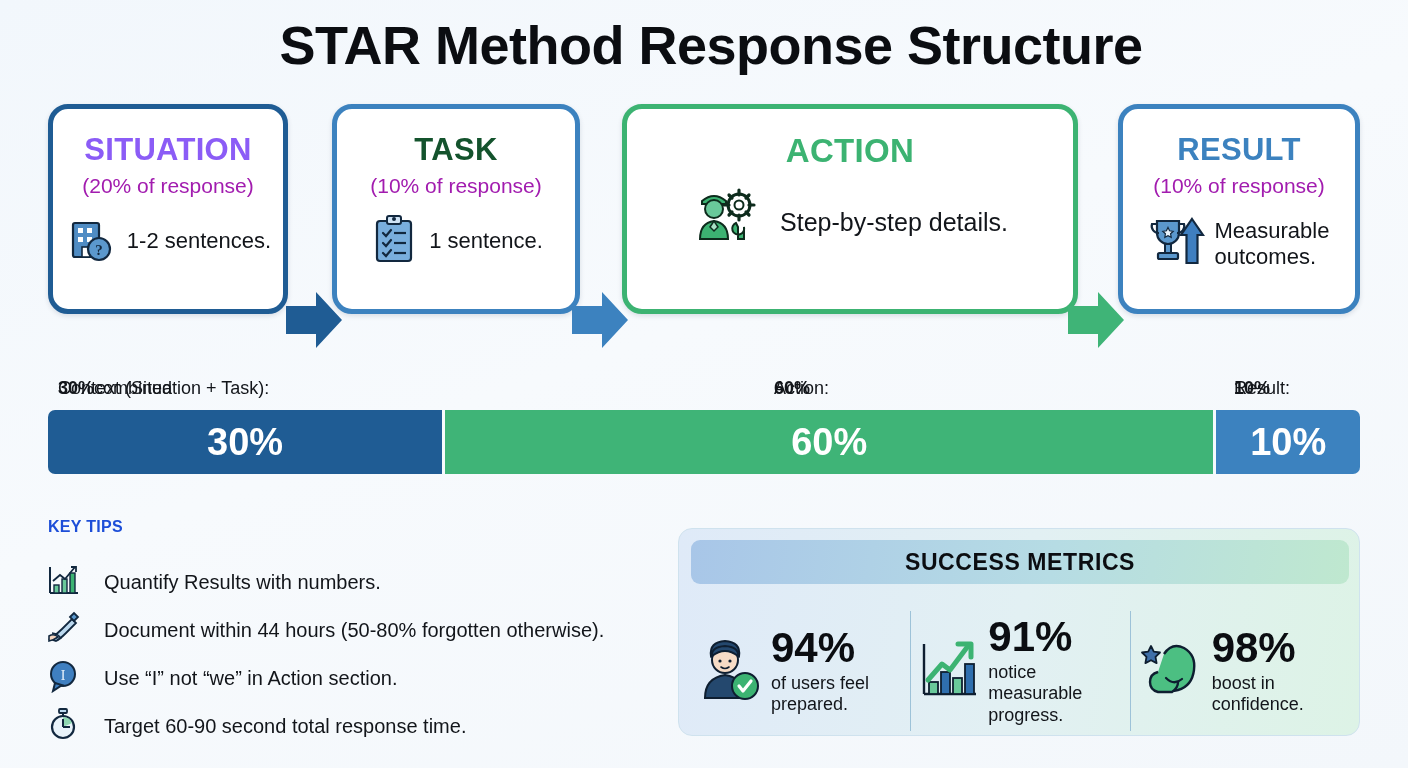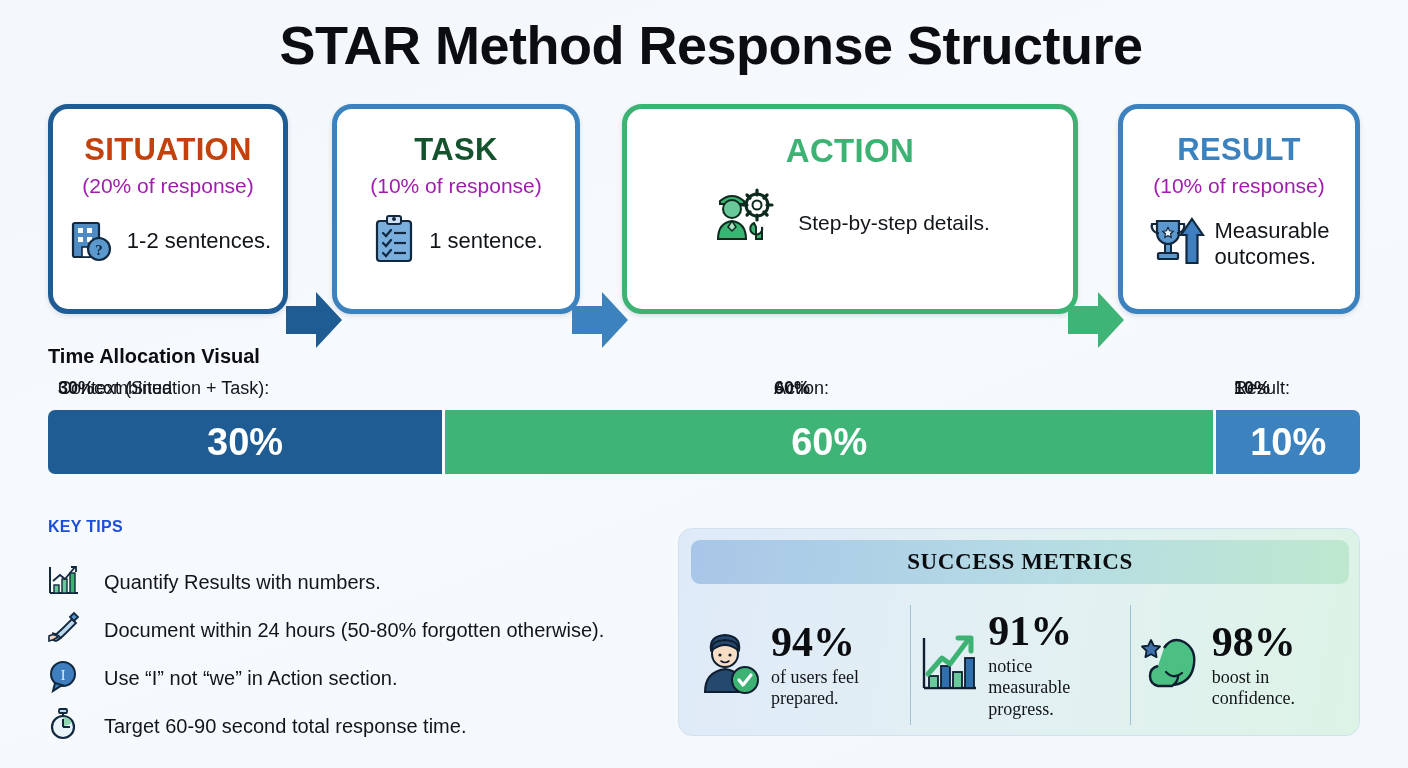--- a/index.html
+++ b/index.html
@@ -24,30 +24,30 @@
     background:#ffffff;border-radius:20px;border:5px solid #2e79b5;
     box-shadow:0 2px 5px rgba(20,40,70,.13);
     display:flex;flex-direction:column;align-items:center;
   }
   .card.c1{left:48px;width:240px;border-color:#1f5c94;}
   .card.c2{left:332px;width:248px;border-color:#3c82bf;}
   .card.c3{left:622px;width:456px;border-color:#3cb372;}
   .card.c4{left:1118px;width:242px;border-color:#3c82bf;}
 
   .card-title{font-size:31px;font-weight:bold;line-height:1;margin-top:25px;letter-spacing:.3px;}
-  .c1 .card-title,.c4 .card-title{color:#c2410c;}
+  .c1 .card-title,.c4 .card-title{color:#8b5cf6;}
   .c2 .card-title{color:#14532d;}
   .c4 .card-title{color:#3c82bf;}
   .c3 .card-title{color:#3cb372;font-size:33px;}
   .card-sub{font-size:21px;color:#a21caf;margin-top:9px;line-height:1.1;}
   .c3 .card-sub{background:#d6f1e1;border-radius:9px;padding:3px 12px;font-size:23px;}
 
   .card-body{display:flex;align-items:center;gap:10px;margin-top:16px;padding:0 10px;}
   .card-body .txt{font-size:22px;color:#12151a;line-height:1.18;}
-  .c3 .card-body .txt{font-size:21px;margin-left:8px;margin-top:16px;}
+  .c3 .card-body .txt{font-size:25px;margin-left:8px;margin-top:16px;}
   .c4 .card-body .txt{font-size:22px;}
   .ic{flex:0 0 auto;}
 
   
   .arrow{position:absolute;top:186px;}
 
   
   .ta-head{position:absolute;left:48px;top:345px;font-size:20px;font-weight:bold;color:#0b0d11;}
   .ta-labels{position:absolute;left:48px;top:378px;width:1312px;height:22px;}
   .ta-labels span{position:absolute;font-size:18px;color:#12151a;white-space:nowrap;}
@@ -66,29 +66,28 @@
   .tips-head{position:absolute;left:48px;top:518px;font-size:16px;font-weight:bold;color:#1d4ed8;letter-spacing:.3px;}
   .tips{position:absolute;left:46px;top:558px;width:630px;}
   .tip{display:flex;align-items:center;height:48px;gap:24px;}
   .tip .txt{font-size:20px;color:#12151a;white-space:nowrap;}
 
   
   .sm{
     position:absolute;left:678px;top:528px;width:682px;height:208px;box-sizing:border-box;
     border-radius:14px;border:1px solid #cfe2ee;
     background:linear-gradient(100deg,#dfeaf8 0%,#e2f0f3 50%,#ddf3e6 100%);
-    font-family:Liberation Serif, serif;
   }
   .sm-head{
     position:absolute;left:12px;top:11px;width:658px;height:44px;border-radius:9px;
     background:linear-gradient(100deg,#a8c6e8 0%,#b6dce4 55%,#bfe8cf 100%);
     display:flex;align-items:center;justify-content:center;
     font-size:23px;font-weight:bold;color:#0b0d11;letter-spacing:.6px;
   }
-  .sm-cols{position:absolute;left:12px;top:72px;width:658px;height:128px;display:flex;}
+  .sm-cols{position:absolute;left:12px;top:78px;width:658px;height:128px;display:flex;}
   .sm-col{flex:1;display:flex;align-items:center;gap:8px;padding:0 8px;box-sizing:border-box;position:relative;}
   .sm-col + .sm-col::before{content:"";position:absolute;left:0;top:4px;bottom:4px;width:1px;background:#9dc2d8;}
   .sm-col .meta{display:flex;flex-direction:column;justify-content:center;}
   .sm-pct{font-size:42px;font-weight:bold;color:#0b0d11;line-height:1;}
   .sm-cap{font-size:18px;color:#12151a;line-height:1.18;margin-top:4px;}
 </style>
 </head>
 <body>
 
 <div class="page">
@@ -200,21 +199,20 @@
           </svg>
         </span>
         <span class="txt">
           <span>Measurable</span><br>
           <span>outcomes.</span>
         </span>
       </div>
     </div>
   </div>
 
-  <div class="ta-head">Time Allocation Visual</div>
 
   <div class="ta-labels">
     <span class="lab-ctx"><span>Context (Situation + Task): </span><b>30%</b><span> combined</span></span>
     <span class="lab-act"><span>Action: </span><b>60%</b></span>
     <span class="lab-res"><span>Result: </span><b>10%</b></span>
   </div>
 
   <div class="bar">
     <div class="seg s1">30%</div>
     <div class="seg s2">60%</div>
@@ -241,21 +239,21 @@
 
     <div class="tip">
       <span class="ic">
         <svg width="34" height="34" viewBox="0 0 34 34">
           <path d="M4 28 q6 -4 12 -10 L26 8 l4 4 L20 22 q-6 6 -10 8 Z" fill="#bcd9ef" stroke="#12283f" stroke-width="1.8"></path>
           <path d="M24 6 l4 -4 l4 4 l-4 4 Z" fill="#5b98cd" stroke="#12283f" stroke-width="1.8"></path>
           <path d="M3 30 q5 -1 9 -4 q-4 -4 -9 -1 Z" fill="#f6d6c0" stroke="#12283f" stroke-width="1.6"></path>
           <path d="M6 22 q7 1 9 6" fill="none" stroke="#12283f" stroke-width="1.6"></path>
         </svg>
       </span>
-      <span class="txt">Document within 24 hours (50-80% forgotten otherwise).</span>
+      <span class="txt">Document within 44 hours (50-80% forgotten otherwise).</span>
     </div>
 
     <div class="tip">
       <span class="ic">
         <svg width="34" height="34" viewBox="0 0 34 34">
           <circle cx="17" cy="15" r="12" fill="#3f7fc0" stroke="#12283f" stroke-width="2"></circle>
           <path d="M9 24 L7 32 L16 26 Z" fill="#3f7fc0" stroke="#12283f" stroke-width="2"></path>
           <text x="17" y="21" font-size="14" text-anchor="middle" fill="#eaf3fb" font-family="'Liberation Serif',serif">I</text>
         </svg>
       </span>

